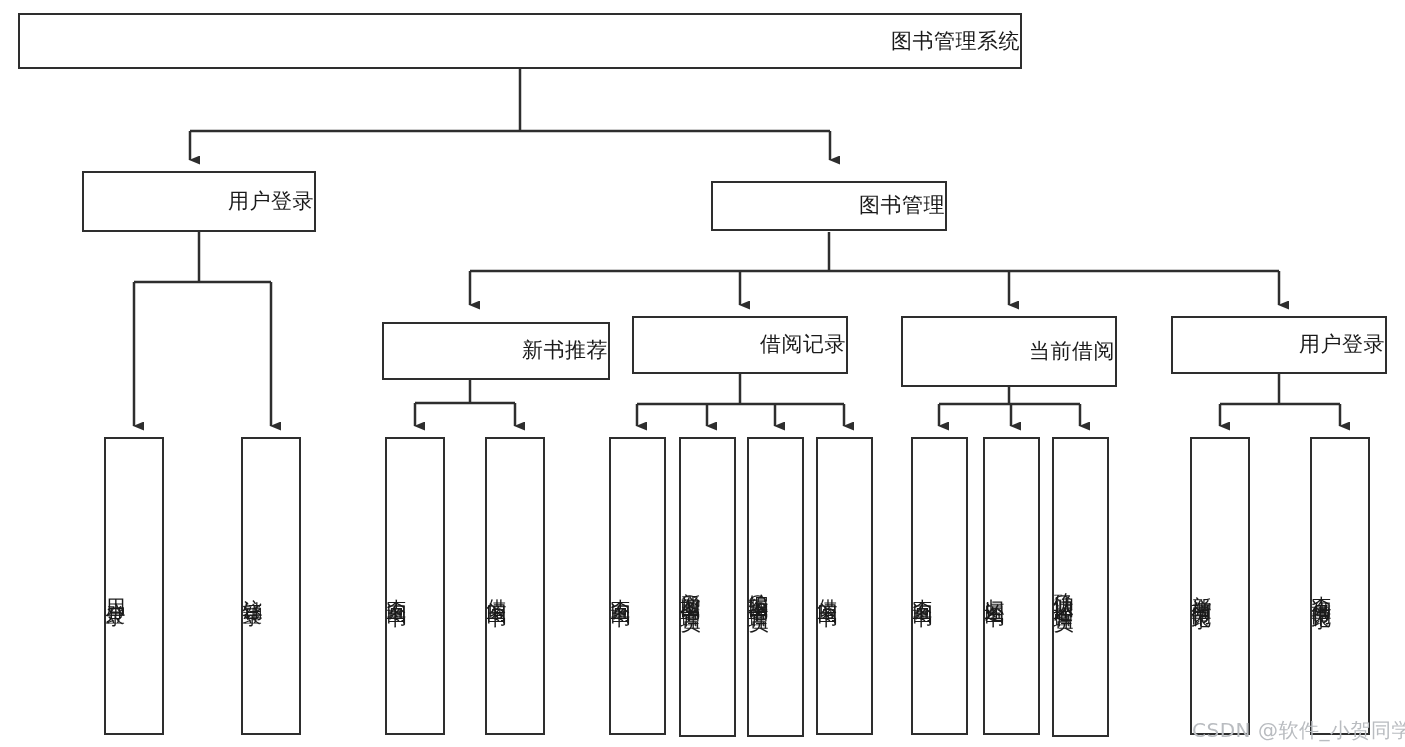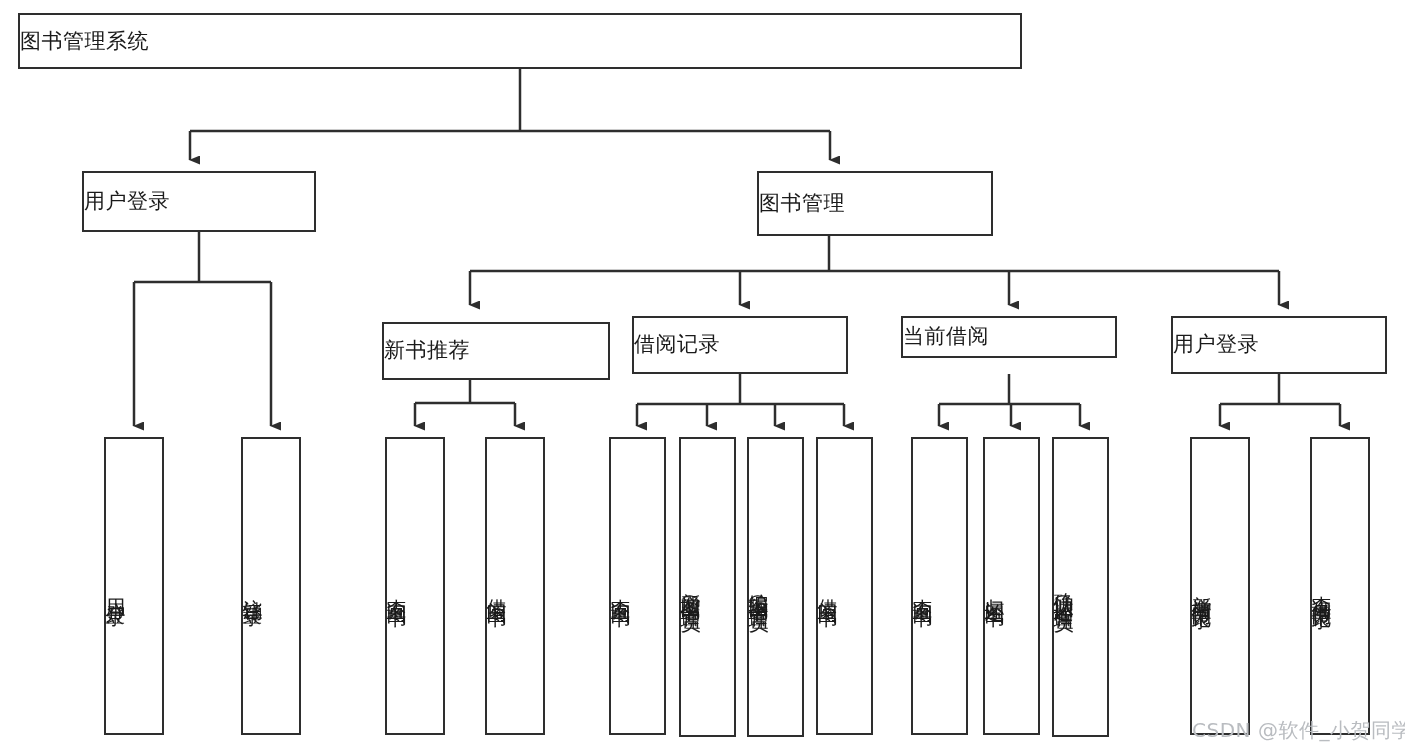--- a/index.html
+++ b/index.html
@@ -26,21 +26,21 @@
     width: 1405px;
     height: 747px;
   }
   .node-box {
     position: absolute;
     box-sizing: border-box;
     background: #ffffff;
     border: 2.5px solid #2e2e2e;
     display: flex;
     align-items: center;
-    justify-content: flex-start;
+    justify-content: flex-end;
   }
   .node-label-h {
     font-size: 21px;
     color: #1a1a1a;
     line-height: 1.1;
     white-space: nowrap;
     letter-spacing: 0.5px;
   }
   .node-label-root {
     font-size: 21px;
@@ -130,31 +130,31 @@
     </g>
   </svg>
 
   <div class="node-box" id="node-root" style="left: 18px; top: 13px; width: 1004px; height: 56px;">
     <span class="node-label-root">图书管理系统</span>
   </div>
 
   <div class="node-box" id="node-l2-0" style="left: 82px; top: 171px; width: 234px; height: 61px;">
     <span class="node-label-h">用户登录</span>
   </div>
-  <div class="node-box" id="node-l2-1" style="left: 711px; top: 171px; width: 236px; height: 65px; margin-left: 46px;">
+  <div class="node-box" id="node-l2-1" style="left: 711px; top: 181px; width: 236px; height: 50px;">
     <span class="node-label-h">图书管理</span>
   </div>
 
   <div class="node-box" id="node-l3-0" style="left: 362px; top: 322px; width: 228px; height: 58px; margin-left: 20px;">
     <span class="node-label-h">新书推荐</span>
   </div>
   <div class="node-box" id="node-l3-1" style="left: 632px; top: 316px; width: 216px; height: 58px;">
     <span class="node-label-h">借阅记录</span>
   </div>
-  <div class="node-box" id="node-l3-2" style="left: 901px; top: 316px; width: 216px; height: 42px;">
+  <div class="node-box" id="node-l3-2" style="left: 901px; top: 316px; width: 216px; height: 71px;">
     <span class="node-label-h">当前借阅</span>
   </div>
   <div class="node-box" id="node-l3-3" style="left: 1171px; top: 316px; width: 216px; height: 58px;">
     <span class="node-label-h">用户登录</span>
   </div>
 
   <div class="node-box vertical" id="node-leaf-0" style="left: 104px; top: 437px; width: 60px; height: 298px;">
     <span class="node-label-v">用户登录</span>
   </div>
   <div class="node-box vertical" id="node-leaf-1" style="left: 241px; top: 437px; width: 60px; height: 298px;">

